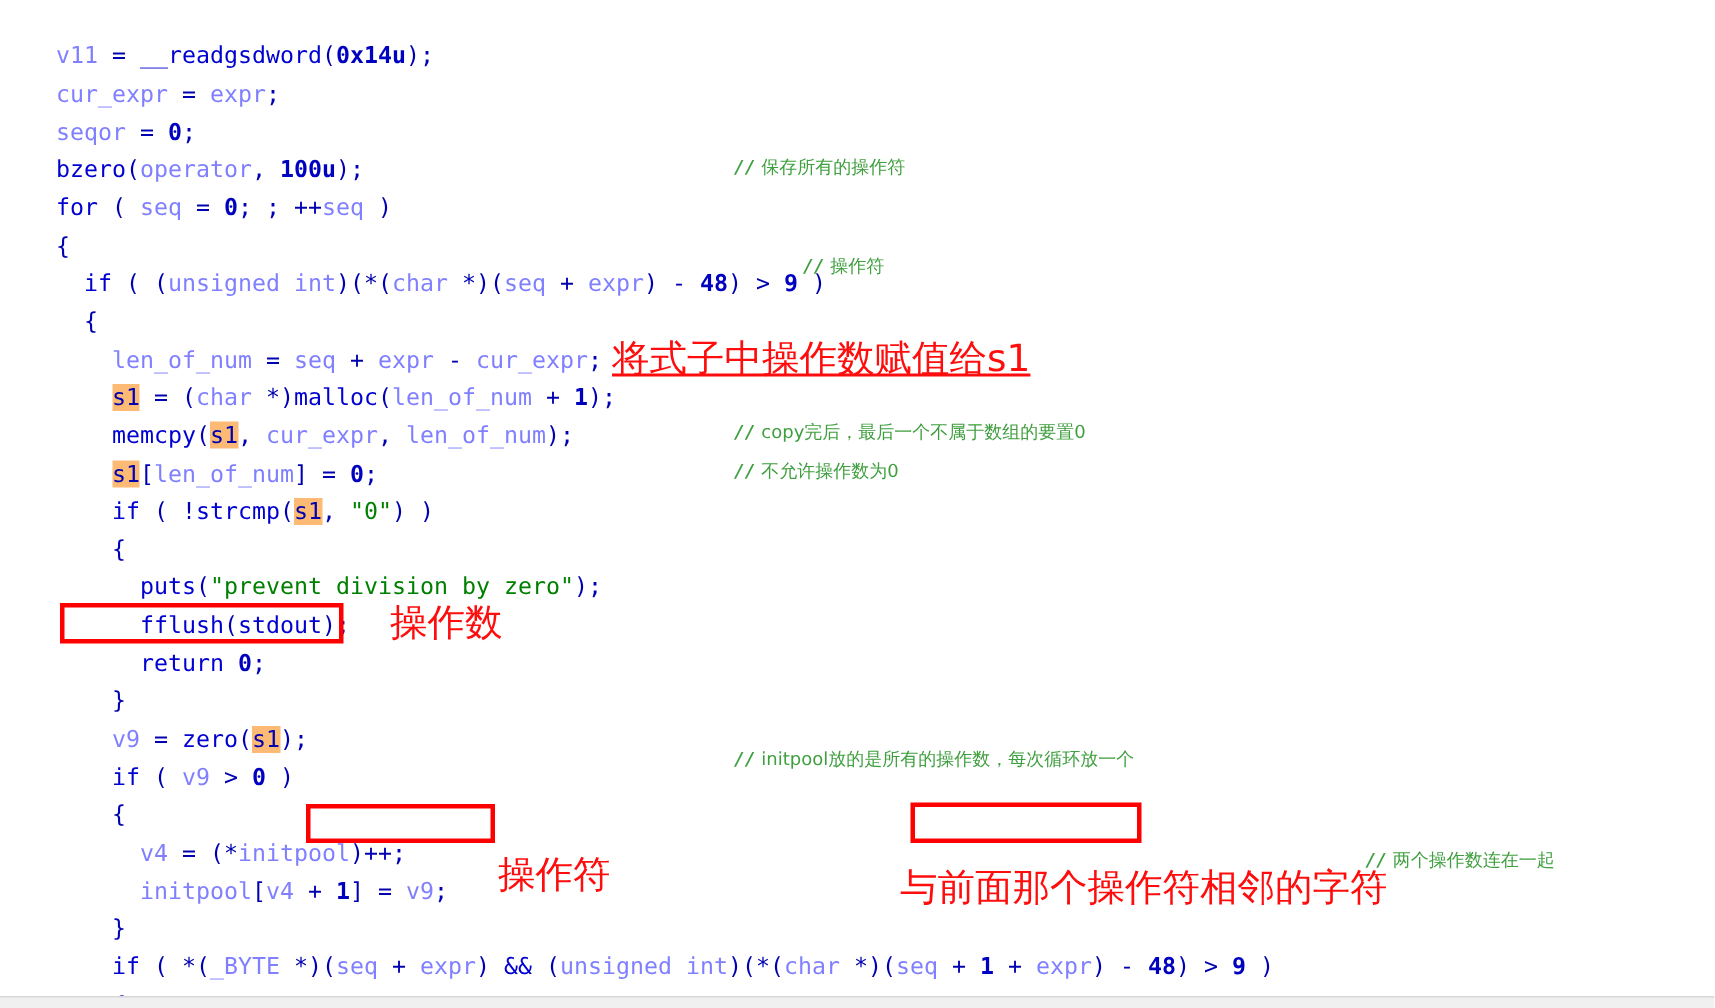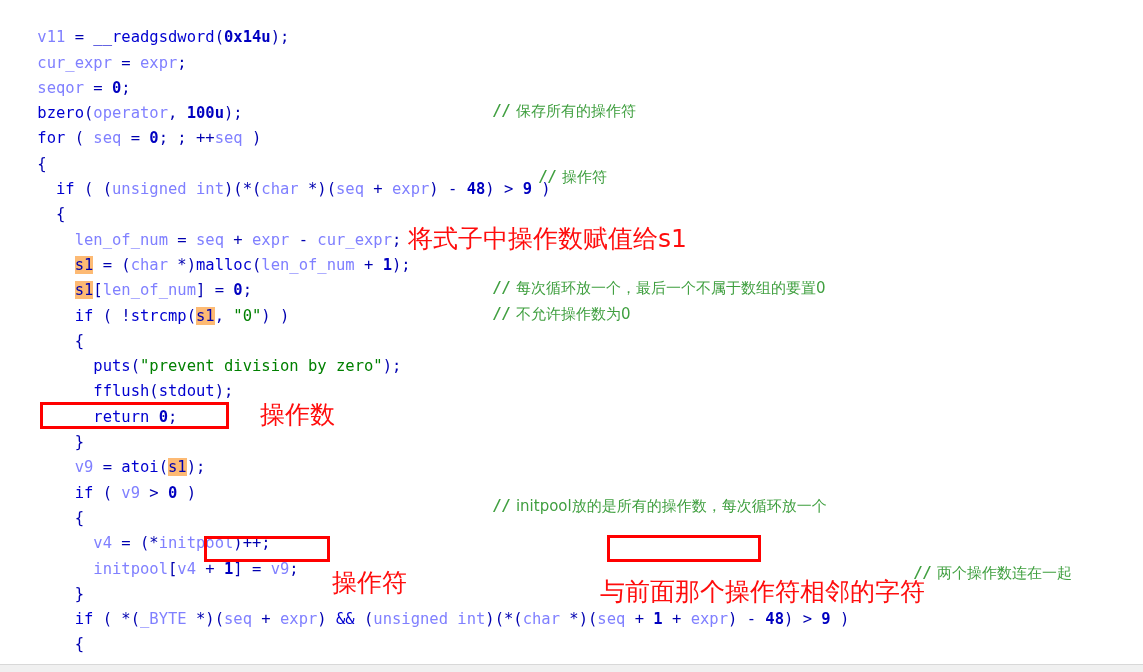--- a/index.html
+++ b/index.html
@@ -46,21 +46,21 @@
 
   .hl-yellow {
     background: #fdba74;
     color: #0000b0;
   }
 
   
   .comment-col {
     position: absolute;
     font-family: "DejaVu Sans", "Liberation Sans", sans-serif;
-    font-size: 15px;
+    font-size: 12px;
     color: #3f9f3f;
     white-space: pre;
     line-height: 25.3px;
   }
   .comment-col .slashes {
     font-family: "DejaVu Sans Mono", "Liberation Mono", monospace;
     font-style: italic;
     font-weight: bold;
   }
 
@@ -131,20 +131,23 @@
   </div>
 
   <div class="code-line">
     <span class="t-punc">    </span><span class="t-local">len_of_num</span><span class="t-punc"> = </span><span class="t-local">seq</span><span class="t-punc"> + </span><span class="t-local">expr</span><span class="t-punc"> - </span><span class="t-local">cur_expr</span><span class="t-punc">;</span>
   </div>
 
   <div class="code-line">
     <span class="t-punc">    </span><span class="hl-yellow">s1</span><span class="t-punc"> = (</span><span class="t-type">char </span><span class="t-punc">*)</span><span class="t-kw">malloc</span><span class="t-punc">(</span><span class="t-local">len_of_num</span><span class="t-punc"> + </span><span class="t-num">1</span><span class="t-punc">);</span>
   </div>
 
+  <div class="code-line">
+    <span class="t-punc">    </span><span class="t-kw">memcpy</span><span class="t-punc">(</span><span class="hl-yellow">s1</span><span class="t-punc">, </span><span class="t-local">cur_expr</span><span class="t-punc">, </span><span class="t-local">len_of_num</span><span class="t-punc">);</span>
+  </div>
 
   <div class="code-line">
     <span class="t-punc">    </span><span class="hl-yellow">s1</span><span class="t-punc">[</span><span class="t-local">len_of_num</span><span class="t-punc">] = </span><span class="t-num">0</span><span class="t-punc">;</span>
   </div>
 
   <div class="code-line">
     <span class="t-punc">    </span><span class="t-kw">if</span><span class="t-punc"> ( !</span><span class="t-kw">strcmp</span><span class="t-punc">(</span><span class="hl-yellow">s1</span><span class="t-punc">, </span><span class="t-str">"0"</span><span class="t-punc">) )</span>
   </div>
 
   <div class="code-line">
@@ -161,21 +164,21 @@
 
   <div class="code-line">
     <span class="t-punc">      </span><span class="t-kw">return</span><span class="t-punc"> </span><span class="t-num">0</span><span class="t-punc">;</span>
   </div>
 
   <div class="code-line">
     <span class="t-punc">    }</span>
   </div>
 
   <div class="code-line">
-    <span class="t-punc">    </span><span class="t-local">v9</span><span class="t-punc"> = </span><span class="t-kw">atoi</span><span class="t-punc">(</span><span class="hl-yellow">s1</span><span class="t-punc">);</span>
+    <span class="t-punc">    </span><span class="t-local">v9</span><span class="t-punc"> = </span><span class="t-kw">zero</span><span class="t-punc">(</span><span class="hl-yellow">s1</span><span class="t-punc">);</span>
   </div>
 
   <div class="code-line">
     <span class="t-punc">    </span><span class="t-kw">if</span><span class="t-punc"> ( </span><span class="t-local">v9</span><span class="t-punc"> &gt; </span><span class="t-num">0</span><span class="t-punc"> )</span>
   </div>
 
   <div class="code-line">
     <span class="t-punc">    {</span>
   </div>
 
@@ -205,42 +208,42 @@
 
   <div class="comment-col" style="left:474px; top:74px;">
     <span class="slashes">//</span><span> 保存所有的操作符</span>
   </div>
 
   <div class="comment-col" style="left:520px; top:140px;">
     <span class="slashes">//</span><span> 操作符</span>
   </div>
 
   <div class="comment-col" style="left:474px; top:251px;">
-    <span class="slashes">//</span><span> 每次循环放一个，最后一个不属于数组的要置0</span>
+    <span class="slashes">//</span><span> copy完后，最后一个不属于数组的要置0</span>
   </div>
 
   <div class="comment-col" style="left:474px; top:277px;">
     <span class="slashes">//</span><span> 不允许操作数为0</span>
   </div>
 
   <div class="comment-col" style="left:474px; top:469px;">
     <span class="slashes">//</span><span> initpool放的是所有的操作数，每次循环放一个</span>
   </div>
 
   <div class="comment-col" style="left:895px; top:536px;">
     <span class="slashes">//</span><span> 两个操作数连在一起</span>
   </div>
 
   <div class="red-box" style="left:40px; top:402px; width:189px; height:27px;"></div>
 
   <div class="red-box" style="left:204px; top:536px; width:126px; height:26px;"></div>
 
   <div class="red-box" style="left:607px; top:535px; width:154px; height:27px;"></div>
 
-  <div class="red-note huge" style="left:408px; top:226px;">将式子中操作数赋值给s1</div>
+  <div class="red-note huge" style="left:408px; top:226px;text-decoration:underline;">将式子中操作数赋值给s1</div>
 
   <div class="red-note huge" style="left:260px; top:402px;">操作数</div>
 
   <div class="red-note huge" style="left:332px; top:570px;">操作符</div>
 
   <div class="red-note huge" style="left:600px; top:579px;">与前面那个操作符相邻的字符</div>
 
 </div>
 
 <div id="bottom-strip"></div>

